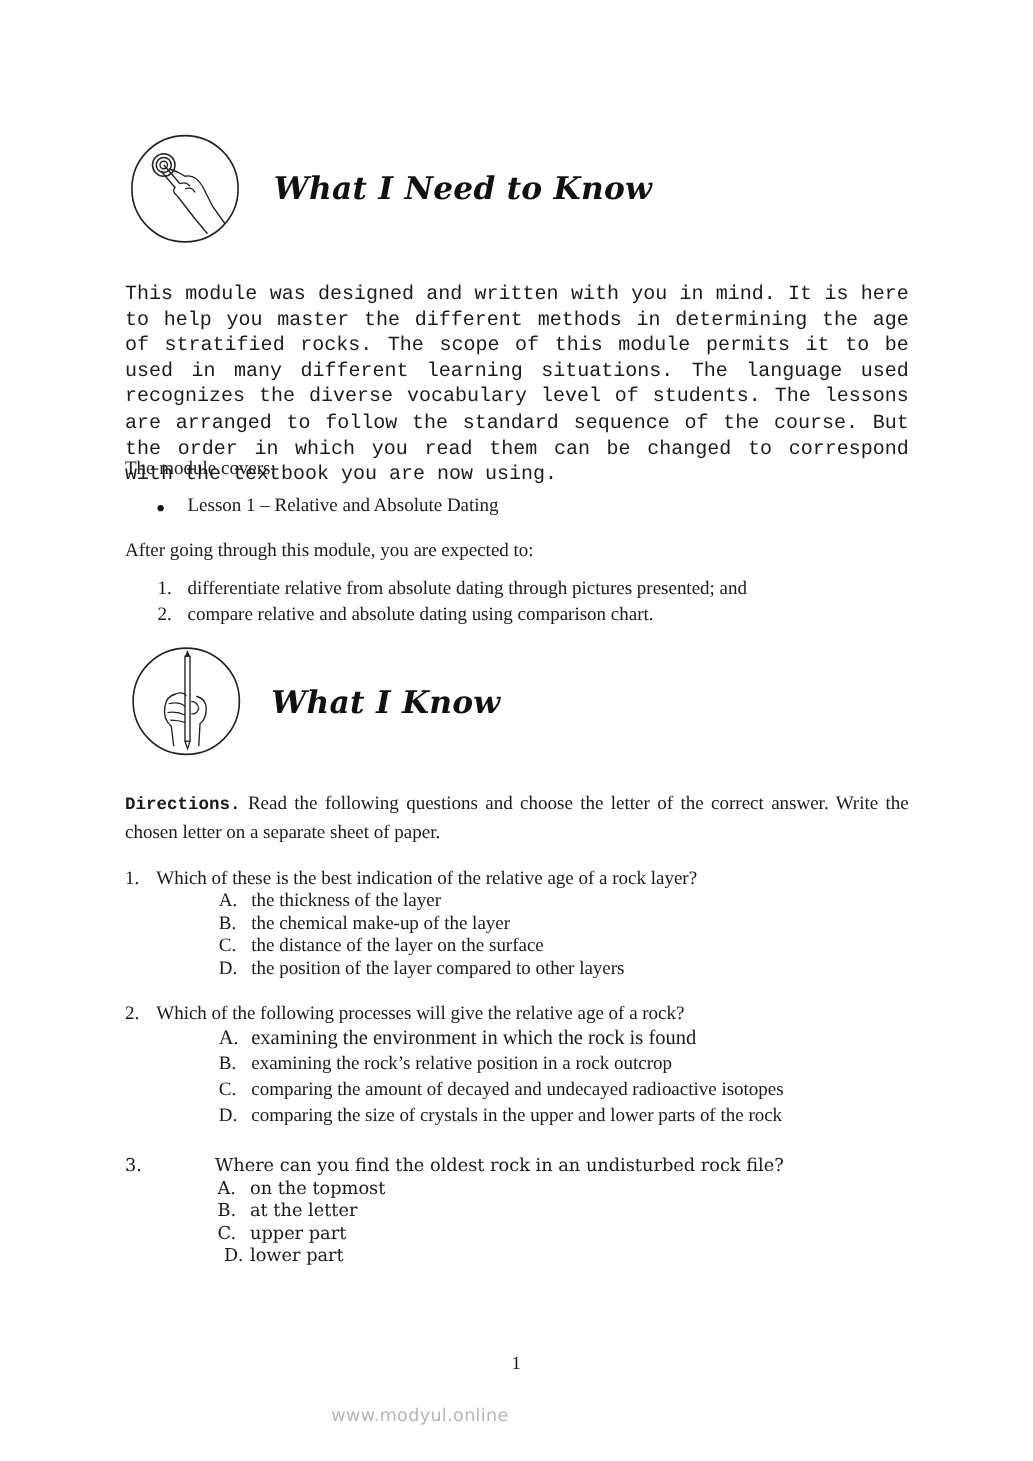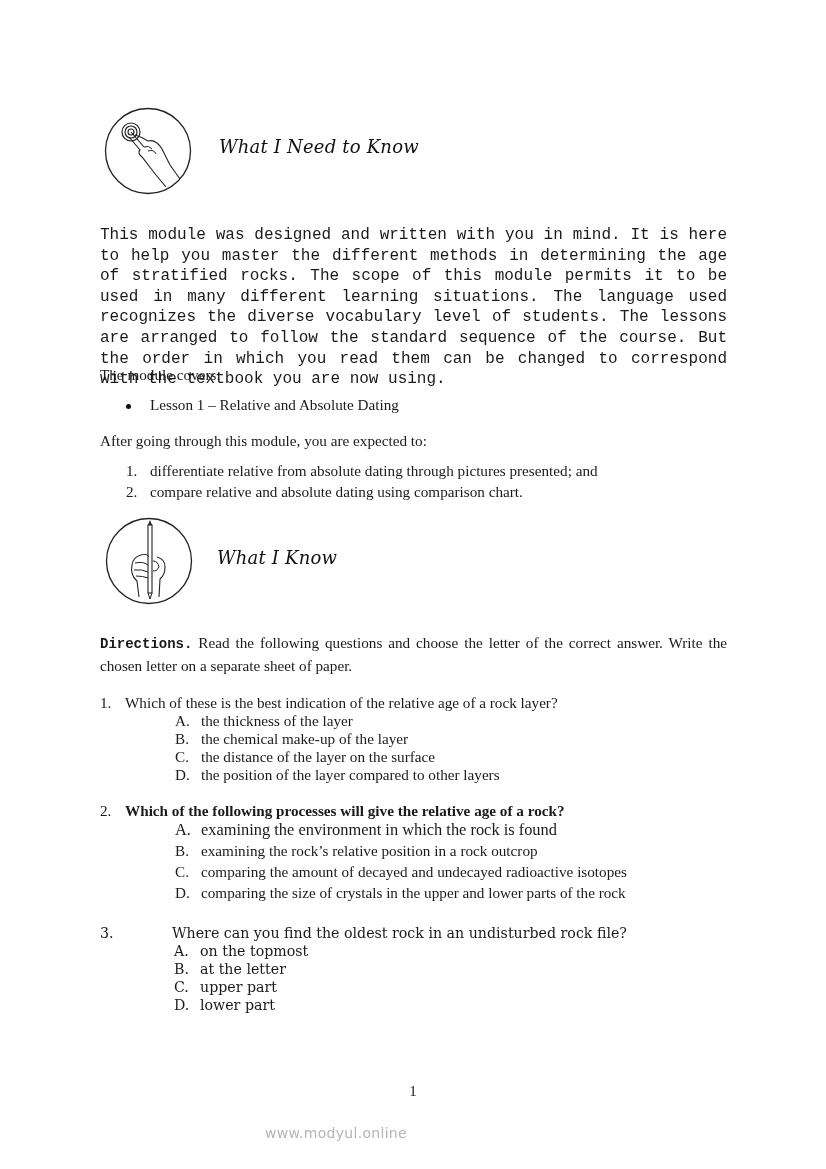--- a/index.html
+++ b/index.html
@@ -5,22 +5,22 @@
   html, body { margin: 0; padding: 0; background: #ffffff; }
   body {
     width: 826px; height: 1169px; position: relative; overflow: hidden;
     font-family: "DejaVu Serif", "Liberation Serif", serif;
     color: #1a1a1a;
   }
   .icon-circle { position: absolute; width: 88px; height: 88px; }
   .heading {
     position: absolute;
     font-family: "DejaVu Serif", serif;
-    font-weight: normal; font-style: italic;
-    font-size: 18px; color: #111;
+    font-weight: bold; font-style: italic;
+    font-size: 25px; color: #111;
     letter-spacing: 0.2px;
   }
   .para {
     position: absolute; left: 100px; width: 627px;
     font-family: Liberation Mono, monospace;
     font-size: 16px; line-height: 20.6px;
     text-align: justify; text-align-last: left;
   }
   .line { position: absolute; font-family: "Liberation Serif", serif; font-size: 15.2px; white-space: nowrap; }
   .bullet-dot { position: absolute; width: 5px; height: 5px; border-radius: 50%; background: #111; }
@@ -85,30 +85,30 @@
   <div class="q" style="left:100px;top:694px;">1.</div>
   <div class="q" style="left:125px;top:694px;">Which of these is the best indication of the relative age of a rock layer?</div>
   <div class="q" style="left:175px;top:712px;"><span class="opt-letter">A.</span><span>the thickness of the layer</span></div>
   <div class="q" style="left:175px;top:730px;"><span class="opt-letter">B.</span><span>the chemical make-up of the layer</span></div>
   <div class="q" style="left:175px;top:748px;"><span class="opt-letter">C.</span><span>the distance of the layer on the surface</span></div>
   <div class="q" style="left:175px;top:766px;"><span class="opt-letter">D.</span><span>the position of the layer compared to other layers</span></div>
 </div>
 
 <div>
   <div class="q" style="left:100px;top:802px;">2.</div>
-  <div class="q" style="left:125px;top:802px;font-weight:bold;">Which of the following processes will give the relative age of a rock?</div>
+  <div class="q" style="left:125px;top:802px;">Which of the following processes will give the relative age of a rock?</div>
   <div class="q" style="left:175px;top:820px;font-size:16.4px;"><span class="opt-letter">A.</span><span>examining the environment in which the rock is found</span></div>
   <div class="q" style="left:175px;top:842px;"><span class="opt-letter">B.</span><span>examining the rock’s relative position in a rock outcrop</span></div>
   <div class="q" style="left:175px;top:863px;"><span class="opt-letter">C.</span><span>comparing the amount of decayed and undecayed radioactive isotopes</span></div>
   <div class="q" style="left:175px;top:884px;"><span class="opt-letter">D.</span><span>comparing the size of crystals in the upper and lower parts of the rock</span></div>
 </div>
 
 <div>
   <div class="q q3" style="left:100px;top:925px;">3.</div>
   <div class="q q3" style="left:125px;top:925px;margin-left:47px;">Where can you find the oldest rock in an undisturbed rock file?</div>
   <div class="q q3" style="left:174px;top:943px;"><span class="opt-letter">A.</span><span>on the topmost</span></div>
   <div class="q q3" style="left:174px;top:961px;"><span class="opt-letter">B.</span><span>at the letter</span></div>
   <div class="q q3" style="left:174px;top:979px;"><span class="opt-letter">C.</span><span>upper part</span></div>
-  <div class="q q3" style="left:174px;top:997px;"><span class="opt-letter">D.</span><span>lower part</span></div>
+  <div class="q q3" style="left:174px;top:997px;text-align:center;"><span class="opt-letter">D.</span><span>lower part</span></div>
 </div>
 
 <div class="page-num">1</div>
 <div class="watermark">www.modyul.online</div>
 
 </body></html>

